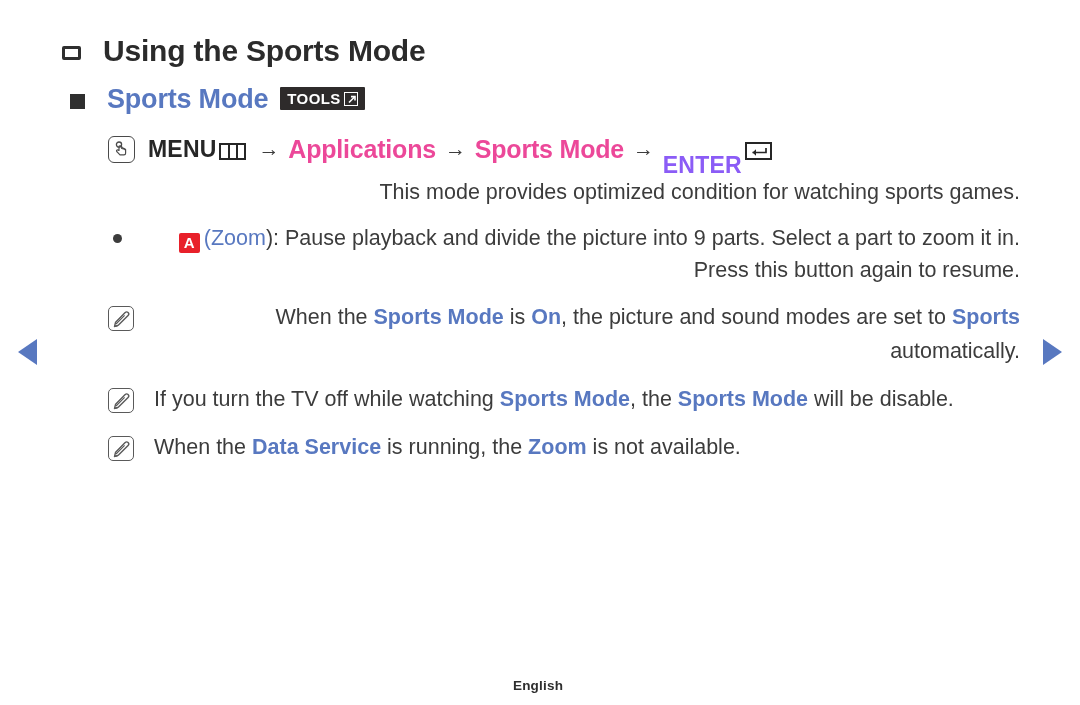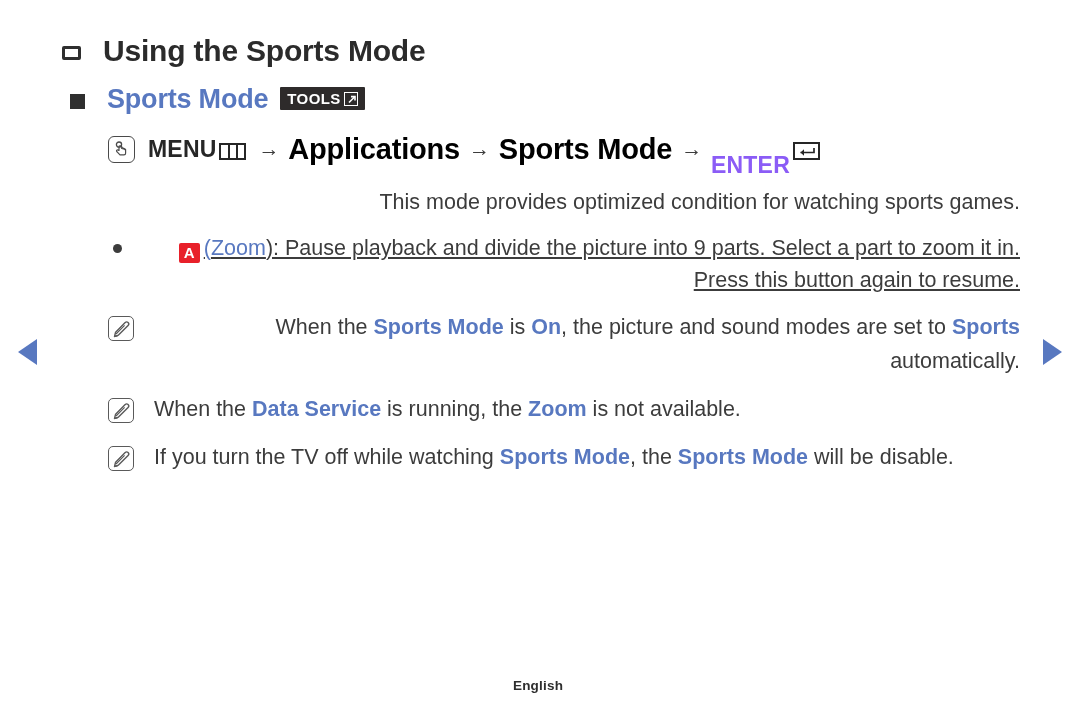--- a/index.html
+++ b/index.html
@@ -179,23 +179,23 @@
     background: #262626;
   }
   .menu-box i.a { left: 7px; }
   .menu-box i.b { left: 15px; }
   .arrow-sep {
     margin: 0 9px;
     color: #3c3c3c;
     font-size: 21px;
   }
   .blue-b {
-    color: #000000;
-    font-weight: bold;
-    font-size: 29px;
+    color: #ec4899;
+    font-weight: bold;
+    font-size: 25px;
     letter-spacing: -0.2px;
   }
   .enter-word {
     font-weight: bold;
     color: #8b5cf6;
     font-size: 23px;
     letter-spacing: 0.2px;
     margin-top: 32px;
   }
   .enter-box {
@@ -205,21 +205,21 @@
     border: 2px solid #262626;
     box-sizing: border-box;
     margin-left: 3px;
     position: relative;
     top: 2px;
   }
   .enter-box svg { position: absolute; left: 3px; top: 2px; }
 
   
   .desc-line {
-    margin-top: 20px;
+    margin-top: 10px;
     font-size: 21.5px;
     color: #3c3c3c;
   }
 
   
   .dot-row {
     display: flex;
     margin-top: 17px;
   }
   .dot {
@@ -230,21 +230,20 @@
     flex: none;
     margin-top: 12px;
     margin-left: 5px;
   }
   .dot-body {
     margin-left: 37px;
     font-size: 21.5px;
     line-height: 32px;
     color: #3c3c3c;
     max-width: 890px;
-    text-decoration: underline;
   }
   .a-badge {
     display: inline-flex;
     align-items: center;
     justify-content: center;
     width: 21px;
     height: 20px;
     background: #e8202a;
     color: #ffffff;
     font-weight: bold;
@@ -373,31 +372,31 @@
           <div class="note-body"><span>When the </span><span class="blue-bold">Sports Mode</span><span> is </span><span class="blue-bold">On</span><span>, the picture and sound modes are set to </span><span class="blue-bold">Sports</span><span> automatically.</span></div>
         </div>
         <div class="note-row">
           <span class="nn-icon">
             <svg width="22" height="21" viewBox="0 0 22 21">
               <path d="M3.5 17.5 L4.6 13.2 L14.2 3.6 C15 2.8 16.3 2.8 17.1 3.6 C17.9 4.4 17.9 5.7 17.1 6.5 L7.5 16.1 Z" fill="none" stroke="#5a5a5a" stroke-width="1.4" stroke-linejoin="round"></path>
               <path d="M5 15 L13.6 6.4" stroke="#5a5a5a" stroke-width="1.1"></path>
               <path d="M3.5 17.5 L6.6 16.9" stroke="#5a5a5a" stroke-width="1.2"></path>
             </svg>
           </span>
-          <div class="note-body"><span>When the </span><span class="blue-bold">Data Service</span><span> is running, the </span><span class="blue-bold">Zoom</span><span> is not available.</span></div>
+          <div class="note-body"><span>If you turn the TV off while watching </span><span class="blue-bold">Sports Mode</span><span>, the </span><span class="blue-bold">Sports Mode</span><span> will be disable.</span></div>
         </div>
         <div class="note-row">
           <span class="nn-icon">
             <svg width="22" height="21" viewBox="0 0 22 21">
               <path d="M3.5 17.5 L4.6 13.2 L14.2 3.6 C15 2.8 16.3 2.8 17.1 3.6 C17.9 4.4 17.9 5.7 17.1 6.5 L7.5 16.1 Z" fill="none" stroke="#5a5a5a" stroke-width="1.4" stroke-linejoin="round"></path>
               <path d="M5 15 L13.6 6.4" stroke="#5a5a5a" stroke-width="1.1"></path>
               <path d="M3.5 17.5 L6.6 16.9" stroke="#5a5a5a" stroke-width="1.2"></path>
             </svg>
           </span>
-          <div class="note-body"><span>If you turn the TV off while watching </span><span class="blue-bold">Sports Mode</span><span>, the </span><span class="blue-bold">Sports Mode</span><span> will be disable.</span></div>
+          <div class="note-body"><span>When the </span><span class="blue-bold">Data Service</span><span> is running, the </span><span class="blue-bold">Zoom</span><span> is not available.</span></div>
         </div>
       </div>
 
   </div>
 
   <div class="footer">English</div>
 
 </div>
 
 </body></html>

